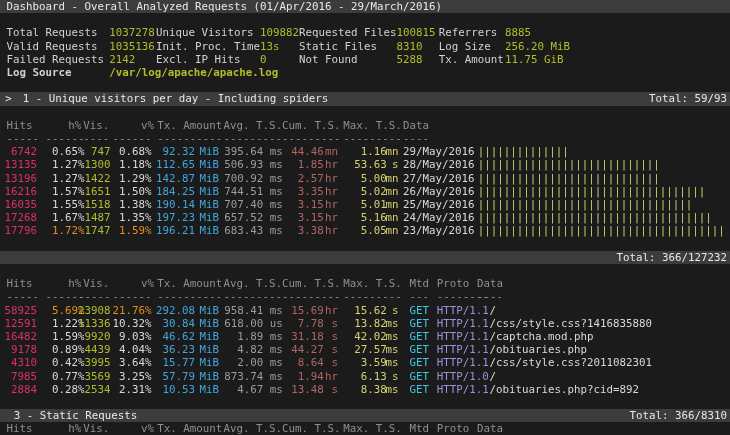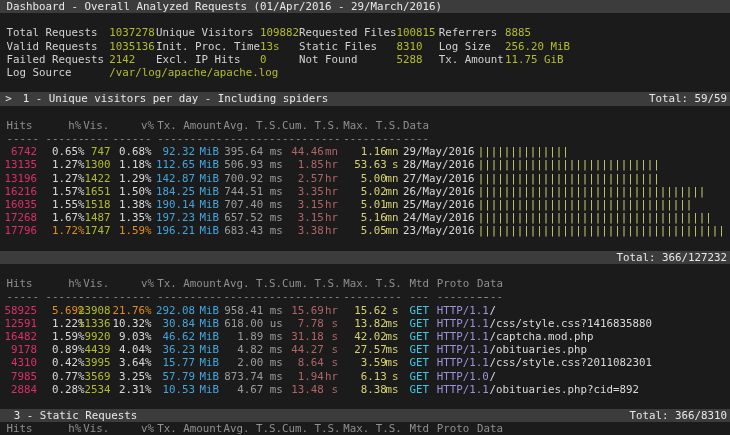--- a/index.html
+++ b/index.html
@@ -33,24 +33,24 @@
 <body>
 
 <div class="screen">
   <div class="row bar" style="top:0">
     <span class="f" style="left:6.5px">Dashboard - Overall Analyzed Requests (01/Apr/2016 - 29/March/2016)</span>
   </div>
   <div id="summary">
       <div class="row" style="top: 26.4px;"><span class="f c-label" style="left: 6.5px;">Total Requests</span><span class="f c-green" style="left: 109.2px;">1037278</span><span class="f c-label" style="left: 156px;">Unique Visitors</span><span class="f c-green" style="left: 260px;">109882</span><span class="f c-label" style="left: 299px;">Requested Files</span><span class="f c-green" style="left: 396.5px;">100815</span><span class="f c-label" style="left: 438.75px;">Referrers</span><span class="f c-green" style="left: 505.05px;">8885</span></div>
       <div class="row" style="top: 39.6px;"><span class="f c-label" style="left: 6.5px;">Valid Requests</span><span class="f c-green" style="left: 109.2px;">1035136</span><span class="f c-label" style="left: 156px;">Init. Proc. Time</span><span class="f c-green" style="left: 260px;">13s</span><span class="f c-label" style="left: 299px;">Static Files</span><span class="f c-green" style="left: 396.5px;">8310</span><span class="f c-label" style="left: 438.75px;">Log Size</span><span class="f c-green" style="left: 505.05px;">256.20 MiB</span></div>
       <div class="row" style="top: 52.8px;"><span class="f c-label" style="left: 6.5px;">Failed Requests</span><span class="f c-green" style="left: 109.2px;">2142</span><span class="f c-label" style="left: 156px;">Excl. IP Hits</span><span class="f c-green" style="left: 260px;">0</span><span class="f c-label" style="left: 299px;">Not Found</span><span class="f c-green" style="left: 396.5px;">5288</span><span class="f c-label" style="left: 438.75px;">Tx. Amount</span><span class="f c-green" style="left: 505.05px;">11.75 GiB</span></div>
-      <div class="row" style="top: 66px;"><span class="f c-label" style="left: 6.5px;">Log Source</span><span class="f c-green" style="left: 109.2px;">/var/log/apache/apache.log</span></div>
+      <div class="row" style="top: 66px; font-weight: bold;"><span class="f c-label" style="left: 6.5px;">Log Source</span><span class="f c-green" style="left: 109.2px;">/var/log/apache/apache.log</span></div>
     </div>
   <div id="panels">
-      <div class="row bar" style="top: 92.4px;"><span class="f " style="left: 5.2px;">&gt;</span><span class="f " style="left: 22.75px;">1 - Unique visitors per day - Including spiders</span><span class="rgt">Total: 59/59</span></div>
+      <div class="row bar" style="top: 92.4px;"><span class="f " style="left: 5.2px;">&gt;</span><span class="f " style="left: 22.75px;">1 - Unique visitors per day - Including spiders</span><span class="rgt">Total: 59/93</span></div>
       <div class="row" style="top: 118.8px;"><span class="f c-hdr" style="left: 6.5px;">Hits</span><span class="f c-hdr" style="left: 68.25px;">h%</span><span class="f c-hdr" style="left: 83.2px;">Vis.</span><span class="f c-hdr" style="left: 141.05px;">v%</span><span class="f c-hdr" style="left: 157.3px;">Tx. Amount</span><span class="f c-hdr" style="left: 223.6px;">Avg. T.S.</span><span class="f c-hdr" style="left: 282.1px;">Cum. T.S.</span><span class="f c-hdr" style="left: 343.2px;">Max. T.S.</span><span class="f c-hdr" style="left: 403px;">Data</span></div>
       <div class="row" style="top: 132px;"><span class="f c-hdr" style="left: 6.5px;">-----</span><span class="f c-hdr" style="left: 45.5px;">------</span><span class="f c-hdr" style="left: 83.2px;">----</span><span class="f c-hdr" style="left: 112.45px;">------</span><span class="f c-hdr" style="left: 157.3px;">----------</span><span class="f c-hdr" style="left: 223.6px;">---------</span><span class="f c-hdr" style="left: 282.1px;">---------</span><span class="f c-hdr" style="left: 343.2px;">---------</span><span class="f c-hdr" style="left: 403px;">----</span></div>
       <div class="row" style="top: 145.2px;"><span class="f ar c-red" style="left: 0px; width: 37.05px;">6742</span><span class="f ar c-white" style="left: 45.5px; width: 39px;">0.65%</span><span class="f ar c-green" style="left: 78px; width: 32.5px;">747</span><span class="f ar c-white" style="left: 112.45px; width: 39px;">0.68%</span><span class="f ar c-blue" style="left: 152.75px; width: 42.25px;">92.32</span><span class="f c-blue" style="left: 199.55px; width: 19.5px;">MiB</span><span class="f ar c-gray" style="left: 217.75px; width: 45.5px;">395.64</span><span class="f c-gray" style="left: 269.75px; width: 13px;">ms</span><span class="f ar c-brown" style="left: 284.7px; width: 39px;">44.46</span><span class="f ar c-brown" style="left: 325px; width: 13px;">mn</span><span class="f ar c-yellow" style="left: 347.75px; width: 39px;">1.16</span><span class="f ar c-yellow" style="left: 385.45px; width: 13px;">mn</span><span class="f c-white" style="left: 403px;">29/May/2016</span><span class="f c-chart" style="left: 477.75px;">||||||||||||||</span></div>
       <div class="row" style="top: 158.4px;"><span class="f ar c-red" style="left: 0px; width: 37.05px;">13135</span><span class="f ar c-white" style="left: 45.5px; width: 39px;">1.27%</span><span class="f ar c-green" style="left: 78px; width: 32.5px;">1300</span><span class="f ar c-white" style="left: 112.45px; width: 39px;">1.18%</span><span class="f ar c-blue" style="left: 152.75px; width: 42.25px;">112.65</span><span class="f c-blue" style="left: 199.55px; width: 19.5px;">MiB</span><span class="f ar c-gray" style="left: 217.75px; width: 45.5px;">506.93</span><span class="f c-gray" style="left: 269.75px; width: 13px;">ms</span><span class="f ar c-brown" style="left: 284.7px; width: 39px;">1.85</span><span class="f ar c-brown" style="left: 325px; width: 13px;">hr</span><span class="f ar c-yellow" style="left: 347.75px; width: 39px;">53.63</span><span class="f ar c-yellow" style="left: 385.45px; width: 13px;">s</span><span class="f c-white" style="left: 403px;">28/May/2016</span><span class="f c-chart" style="left: 477.75px;">||||||||||||||||||||||||||||</span></div>
       <div class="row" style="top: 171.6px;"><span class="f ar c-red" style="left: 0px; width: 37.05px;">13196</span><span class="f ar c-white" style="left: 45.5px; width: 39px;">1.27%</span><span class="f ar c-green" style="left: 78px; width: 32.5px;">1422</span><span class="f ar c-white" style="left: 112.45px; width: 39px;">1.29%</span><span class="f ar c-blue" style="left: 152.75px; width: 42.25px;">142.87</span><span class="f c-blue" style="left: 199.55px; width: 19.5px;">MiB</span><span class="f ar c-gray" style="left: 217.75px; width: 45.5px;">700.92</span><span class="f c-gray" style="left: 269.75px; width: 13px;">ms</span><span class="f ar c-brown" style="left: 284.7px; width: 39px;">2.57</span><span class="f ar c-brown" style="left: 325px; width: 13px;">hr</span><span class="f ar c-yellow" style="left: 347.75px; width: 39px;">5.00</span><span class="f ar c-yellow" style="left: 385.45px; width: 13px;">mn</span><span class="f c-white" style="left: 403px;">27/May/2016</span><span class="f c-chart" style="left: 477.75px;">||||||||||||||||||||||||||||</span></div>
       <div class="row" style="top: 184.8px;"><span class="f ar c-red" style="left: 0px; width: 37.05px;">16216</span><span class="f ar c-white" style="left: 45.5px; width: 39px;">1.57%</span><span class="f ar c-green" style="left: 78px; width: 32.5px;">1651</span><span class="f ar c-white" style="left: 112.45px; width: 39px;">1.50%</span><span class="f ar c-blue" style="left: 152.75px; width: 42.25px;">184.25</span><span class="f c-blue" style="left: 199.55px; width: 19.5px;">MiB</span><span class="f ar c-gray" style="left: 217.75px; width: 45.5px;">744.51</span><span class="f c-gray" style="left: 269.75px; width: 13px;">ms</span><span class="f ar c-brown" style="left: 284.7px; width: 39px;">3.35</span><span class="f ar c-brown" style="left: 325px; width: 13px;">hr</span><span class="f ar c-yellow" style="left: 347.75px; width: 39px;">5.02</span><span class="f ar c-yellow" style="left: 385.45px; width: 13px;">mn</span><span class="f c-white" style="left: 403px;">26/May/2016</span><span class="f c-chart" style="left: 477.75px;">|||||||||||||||||||||||||||||||||||</span></div>
       <div class="row" style="top: 198px;"><span class="f ar c-red" style="left: 0px; width: 37.05px;">16035</span><span class="f ar c-white" style="left: 45.5px; width: 39px;">1.55%</span><span class="f ar c-green" style="left: 78px; width: 32.5px;">1518</span><span class="f ar c-white" style="left: 112.45px; width: 39px;">1.38%</span><span class="f ar c-blue" style="left: 152.75px; width: 42.25px;">190.14</span><span class="f c-blue" style="left: 199.55px; width: 19.5px;">MiB</span><span class="f ar c-gray" style="left: 217.75px; width: 45.5px;">707.40</span><span class="f c-gray" style="left: 269.75px; width: 13px;">ms</span><span class="f ar c-brown" style="left: 284.7px; width: 39px;">3.15</span><span class="f ar c-brown" style="left: 325px; width: 13px;">hr</span><span class="f ar c-yellow" style="left: 347.75px; width: 39px;">5.01</span><span class="f ar c-yellow" style="left: 385.45px; width: 13px;">mn</span><span class="f c-white" style="left: 403px;">25/May/2016</span><span class="f c-chart" style="left: 477.75px;">|||||||||||||||||||||||||||||||||</span></div>
       <div class="row" style="top: 211.2px;"><span class="f ar c-red" style="left: 0px; width: 37.05px;">17268</span><span class="f ar c-white" style="left: 45.5px; width: 39px;">1.67%</span><span class="f ar c-green" style="left: 78px; width: 32.5px;">1487</span><span class="f ar c-white" style="left: 112.45px; width: 39px;">1.35%</span><span class="f ar c-blue" style="left: 152.75px; width: 42.25px;">197.23</span><span class="f c-blue" style="left: 199.55px; width: 19.5px;">MiB</span><span class="f ar c-gray" style="left: 217.75px; width: 45.5px;">657.52</span><span class="f c-gray" style="left: 269.75px; width: 13px;">ms</span><span class="f ar c-brown" style="left: 284.7px; width: 39px;">3.15</span><span class="f ar c-brown" style="left: 325px; width: 13px;">hr</span><span class="f ar c-yellow" style="left: 347.75px; width: 39px;">5.16</span><span class="f ar c-yellow" style="left: 385.45px; width: 13px;">mn</span><span class="f c-white" style="left: 403px;">24/May/2016</span><span class="f c-chart" style="left: 477.75px;">||||||||||||||||||||||||||||||||||||</span></div>
       <div class="row" style="top: 224.4px;"><span class="f ar c-red" style="left: 0px; width: 37.05px;">17796</span><span class="f ar c-orange" style="left: 45.5px; width: 39px;">1.72%</span><span class="f ar c-green" style="left: 78px; width: 32.5px;">1747</span><span class="f ar c-orange" style="left: 112.45px; width: 39px;">1.59%</span><span class="f ar c-blue" style="left: 152.75px; width: 42.25px;">196.21</span><span class="f c-blue" style="left: 199.55px; width: 19.5px;">MiB</span><span class="f ar c-gray" style="left: 217.75px; width: 45.5px;">683.43</span><span class="f c-gray" style="left: 269.75px; width: 13px;">ms</span><span class="f ar c-brown" style="left: 284.7px; width: 39px;">3.38</span><span class="f ar c-brown" style="left: 325px; width: 13px;">hr</span><span class="f ar c-yellow" style="left: 347.75px; width: 39px;">5.05</span><span class="f ar c-yellow" style="left: 385.45px; width: 13px;">mn</span><span class="f c-white" style="left: 403px;">23/May/2016</span><span class="f c-chart" style="left: 477.75px;">||||||||||||||||||||||||||||||||||||||</span></div>
       <div class="row bar" style="top: 250.8px;"><span class="rgt">Total: 366/127232</span></div>

